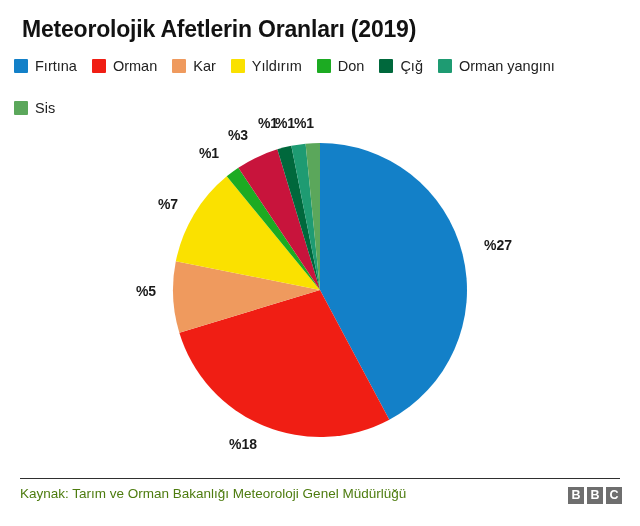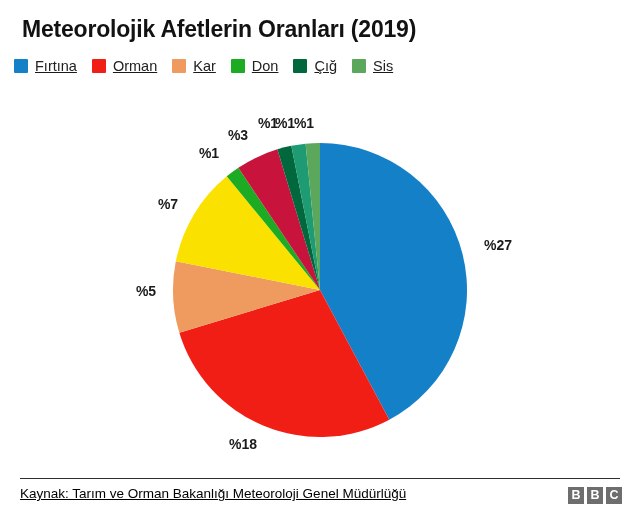--- a/index.html
+++ b/index.html
@@ -39,21 +39,20 @@
   
   #legend {
     position: absolute;
     left: 14px;
     top: 56px;
     width: 612px;
     display: flex;
     flex-wrap: wrap;
     align-content: flex-start;
     row-gap: 22px;
-    text-decoration: underline;
   }
   .legend-item {
     display: flex;
     align-items: center;
     height: 20px;
     margin-right: 15px;
     white-space: nowrap;
   }
   .legend-swatch {
     width: 14px;
@@ -93,23 +92,22 @@
     top: 478px;
     width: 600px;
     height: 1px;
     background: #2f2f2f;
   }
   #source-text {
     position: absolute;
     left: 20px;
     top: 486px;
     font-size: 13.5px;
-    color: #000000;
+    color: #4d7c0f;
     white-space: nowrap;
-    text-decoration: underline;
   }
   #bbc-logo {
     position: absolute;
     right: 18px;
     top: 487px;
     display: flex;
     gap: 3px;
   }
   .bbc-block {
     width: 16px;
@@ -137,26 +135,34 @@
       </div>
       <div class="legend-item">
         <span class="legend-swatch" style="background: rgb(240, 30, 20);"></span>
         <span class="legend-label">Orman</span>
       </div>
       <div class="legend-item">
         <span class="legend-swatch" style="background: rgb(239, 154, 94);"></span>
         <span class="legend-label">Kar</span>
       </div>
       <div class="legend-item">
+        <span class="legend-swatch" style="background: rgb(250, 225, 0);"></span>
+        <span class="legend-label">Yıldırım</span>
+      </div>
+      <div class="legend-item">
         <span class="legend-swatch" style="background: rgb(28, 171, 34);"></span>
         <span class="legend-label">Don</span>
       </div>
       <div class="legend-item">
         <span class="legend-swatch" style="background: rgb(0, 104, 60);"></span>
         <span class="legend-label">Çığ</span>
+      </div>
+      <div class="legend-item">
+        <span class="legend-swatch" style="background: rgb(30, 155, 114);"></span>
+        <span class="legend-label">Orman yangını</span>
       </div>
       <div class="legend-item">
         <span class="legend-swatch" style="background: rgb(91, 167, 91);"></span>
         <span class="legend-label">Sis</span>
       </div>
     </div>
 
   <div id="pie-wrap">
     <svg id="pie-svg" width="640" height="350" viewBox="0 0 640 350">
       <g id="pie-slices">

